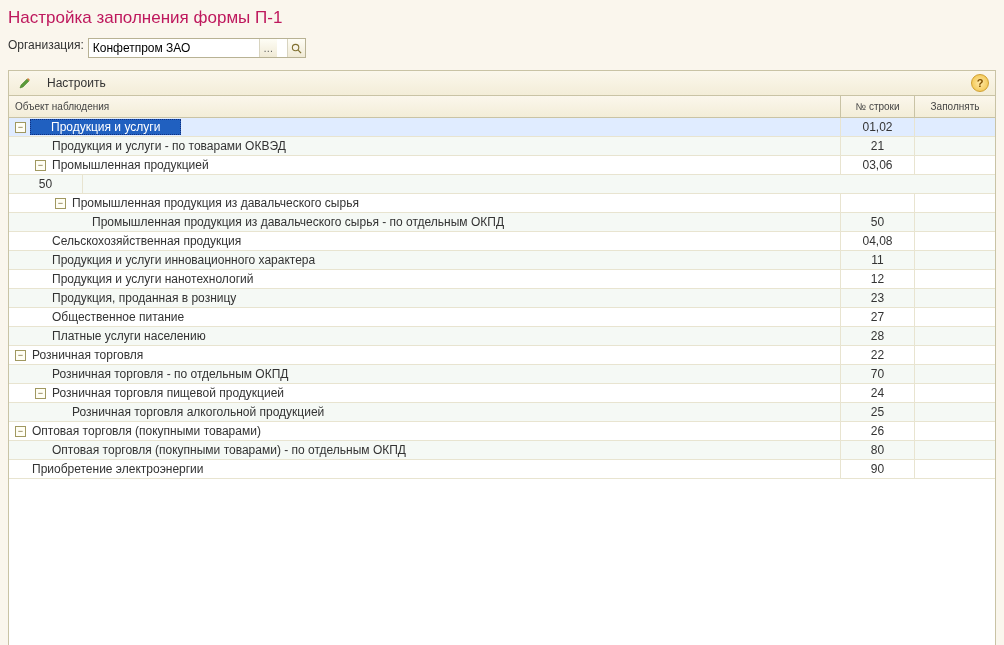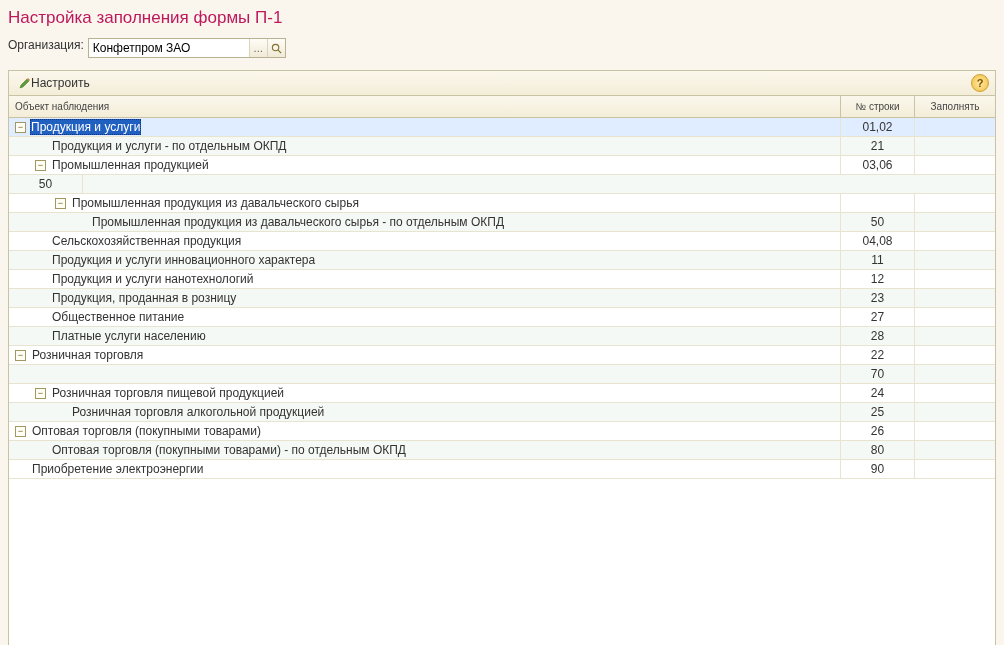--- a/index.html
+++ b/index.html
@@ -28,20 +28,21 @@
   .org-label {
     margin-right: 4px;
     color: #333;
   }
   .org-input-wrap {
     display: flex;
     align-items: center;
     border: 1px solid #b8b294;
     background: #fff;
     height: 20px;
+    gap: 10px;
   }
   .org-input {
     border: none;
     outline: none;
     padding: 0 4px;
     width: 160px;
     height: 100%;
     font-size: 12px;
     font-family: inherit;
   }
@@ -69,21 +70,21 @@
     padding: 0 6px;
   }
   .toolbar-left {
     display: flex;
     align-items: center;
     gap: 4px;
   }
   .configure-btn {
     display: flex;
     align-items: center;
-    gap: 0;
+    gap: 16px;
     border: none;
     background: transparent;
     cursor: pointer;
     font-size: 12px;
     color: #333;
     padding:0 4px;
   }
   .help-btn {
     width: 18px; height: 18px;
     border-radius: 50%;
@@ -158,21 +159,21 @@
     cursor: pointer;
     flex-shrink: 0;
   }
   .exp-space { width: 11px; height:11px; flex-shrink:0; }
   .indent { flex-shrink:0; }
   .label { padding-left: 6px; }
   .label.sel {
     background: #2060c0;
     color: #fff;
     border: 1px dotted #103080;
-    padding: 0 0;
+    padding: 0 20px;
     margin-left:4px;
   }
   svg.pencil { width:12px;height:12px; }
   svg.magnifier { width:11px;height:11px; }
 </style>
 </head>
 <body>
 
 <div class="container">
   <h1 class="page-title">Настройка заполнения формы П-1</h1>
@@ -221,21 +222,21 @@
             <span class="expander">−</span>
             <span class="label sel">Продукция и услуги</span>
           </div>
           <div class="cell-line">01,02</div>
           <div class="cell-fill"></div>
         </div>
         <div class="row alt">
           <div class="cell-obj">
             <span class="indent" style="width: 26px;"></span>
             <span class="exp-space"></span>
-            <span class="label">Продукция и услуги - по отдельным ОКПД</span>
+            <span class="label">Продукция и услуги - по товарами ОКВЭД</span>
           </div>
           <div class="cell-line">21</div>
           <div class="cell-fill"></div>
         </div>
         <div class="row">
           <div class="cell-obj">
             <span class="indent" style="width: 26px;"></span>
             <span class="expander">−</span>
             <span class="label">Промышленная продукцией</span>
           </div>
@@ -324,20 +325,21 @@
             <span class="expander">−</span>
             <span class="label">Розничная торговля</span>
           </div>
           <div class="cell-line">22</div>
           <div class="cell-fill"></div>
         </div>
         <div class="row alt">
           <div class="cell-obj">
             <span class="indent" style="width: 26px;"></span>
             <span class="exp-space"></span>
+            <span class="label">Розничная торговля - по отдельным ОКПД</span>
           </div>
           <div class="cell-line">70</div>
           <div class="cell-fill"></div>
         </div>
         <div class="row">
           <div class="cell-obj">
             <span class="indent" style="width: 26px;"></span>
             <span class="expander">−</span>
             <span class="label">Розничная торговля пищевой продукцией</span>
           </div>

